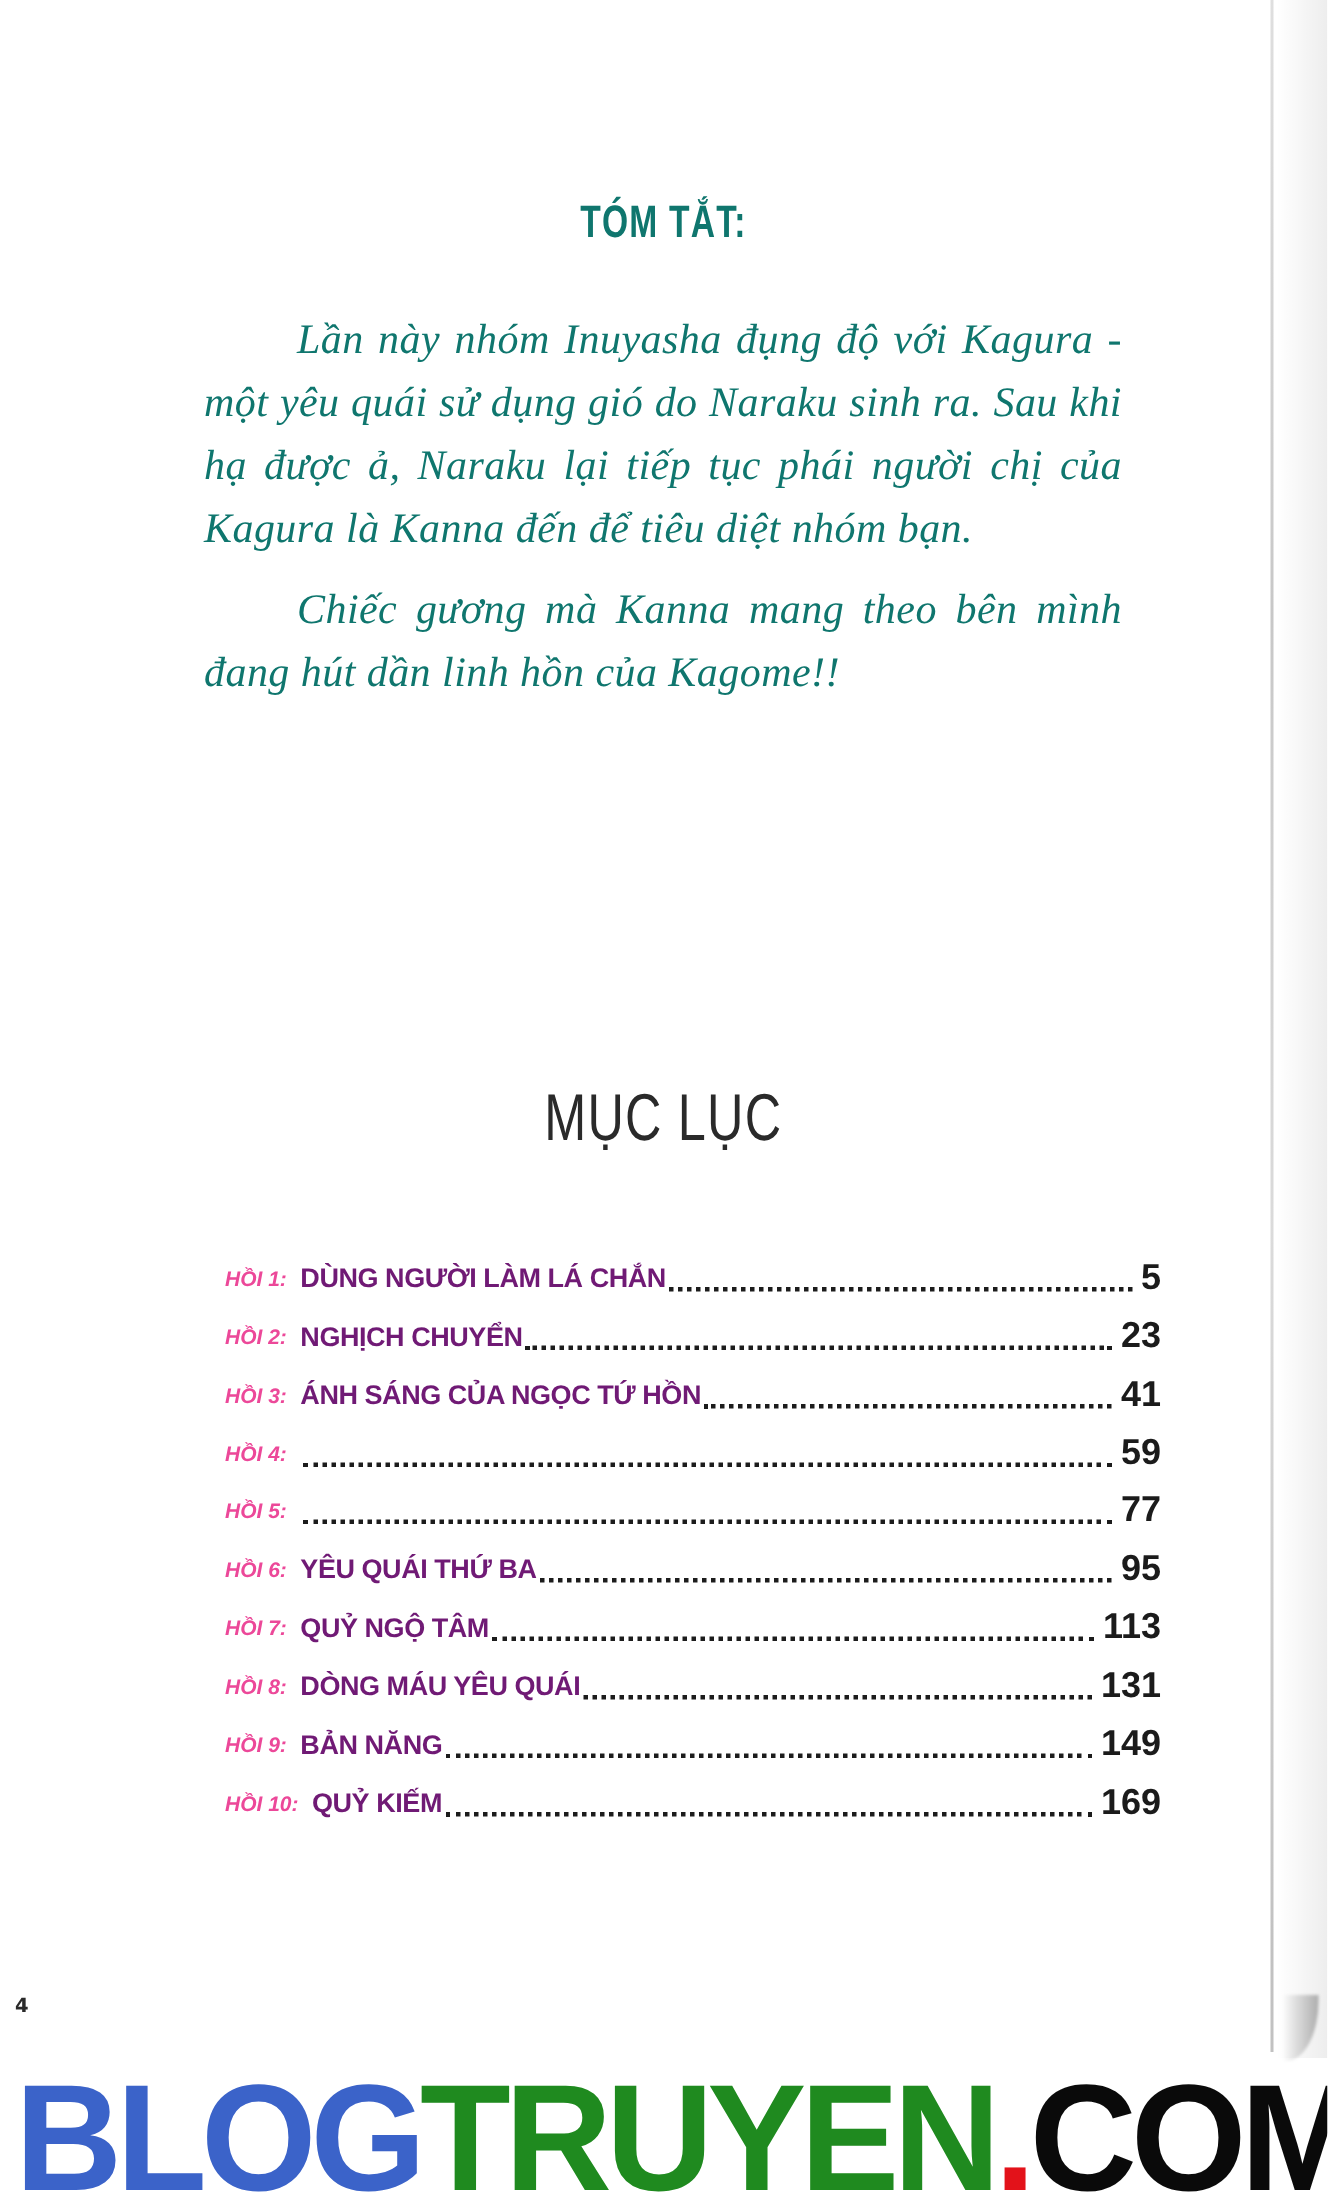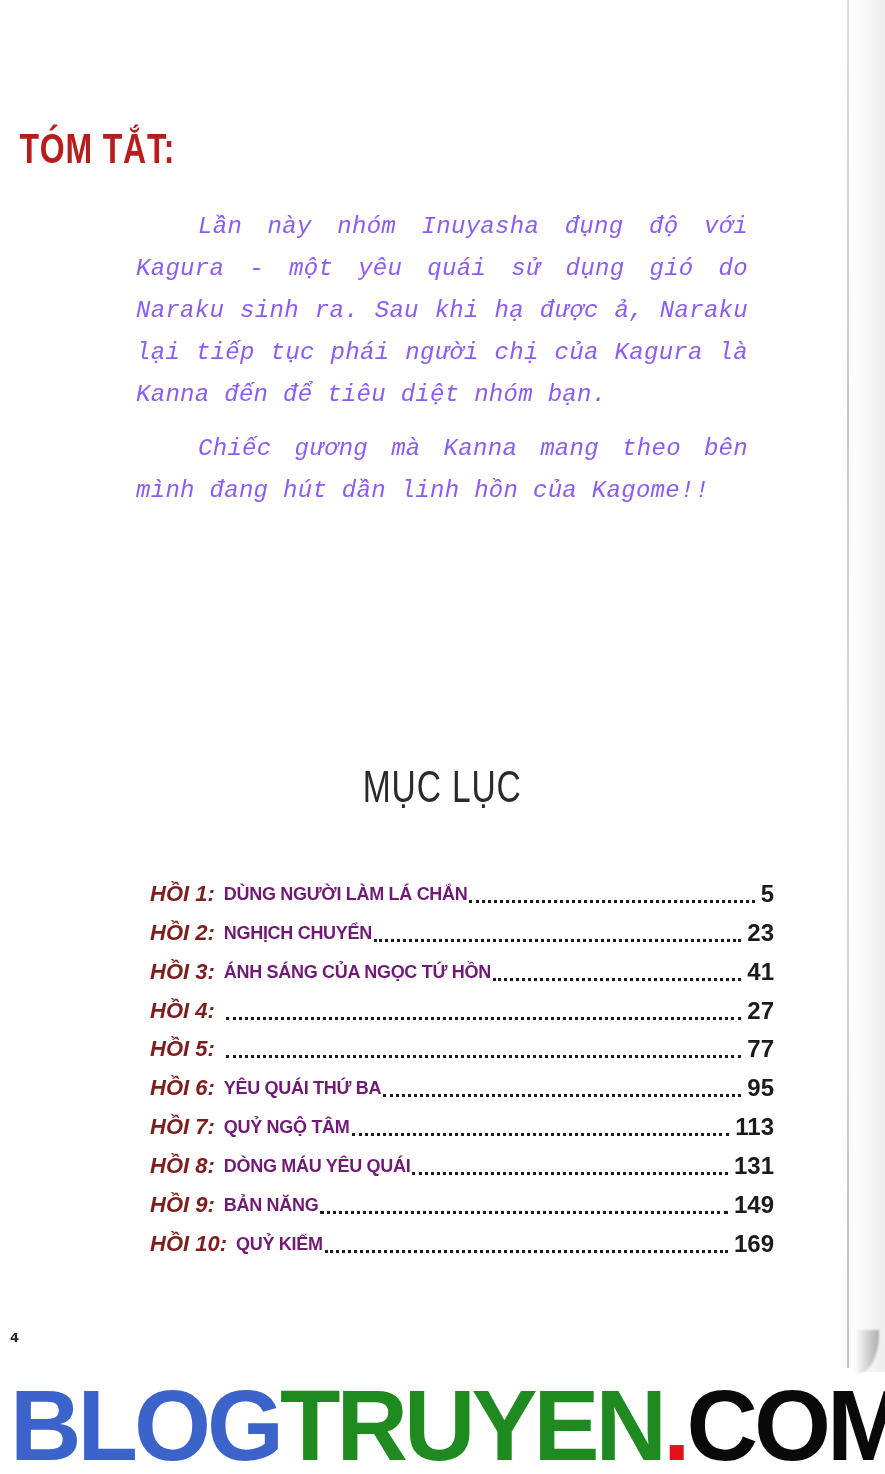--- a/index.html
+++ b/index.html
@@ -9,46 +9,46 @@
     height: 1474px;
     background: #ffffff;
     overflow: hidden;
     color: #1c1c1c;
     font-family: "Liberation Sans", sans-serif;
   }
 
   
   .summary-heading {
     margin: 124px 0 0;
-    text-align: left;
-    font-weight: bold;
-    font-size: 40px;
+    text-align: center;
+    font-weight: bold;
+    font-size: 28px;
     line-height: 48px;
     letter-spacing: 1px;
-    color: #b91c1c;
+    color: #0f766e;
   }
   .summary-heading .squeeze {
     display: inline-block;
     transform: scaleX(0.8) scaleY(1.08);
     transform-origin: center;
   }
   .summary-body {
     width: 612px;
     margin: 34px 0 0 136px;
   }
   .summary-par {
     margin: 0 0 12px;
-    font-family: Liberation Mono, monospace;
+    font-family: Liberation Serif, serif;
     font-style: italic;
-    font-size: 24px;
+    font-size: 28px;
     line-height: 42px;
     letter-spacing: 0.3px;
     text-align: justify;
     text-indent: 62px;
-    color: #8b5cf6;
+    color: #0f766e;
   }
 
   
   .toc-heading {
     margin: 250px 0 0;
     text-align: center;
     font-weight: normal;
     font-size: 42px;
     line-height: 50px;
     letter-spacing: 1px;
@@ -64,25 +64,25 @@
     margin: 56px 0 0 150px;
   }
   .toc-row {
     display: flex;
     align-items: flex-end;
     height: 38.9px;
   }
   .toc-chapter {
     font-weight: bold;
     font-style: italic;
-    font-size: 22px;
+    font-size: 14px;
     line-height: 26px;
     white-space: nowrap;
     margin-right: 9px;
-    color: #7f1d1d;
+    color: #ec4899;
   }
   .toc-title {
     font-weight: bold;
     font-size: 18px;
     line-height: 26px;
     letter-spacing: -0.3px;
     white-space: nowrap;
     color: #701a75;
   }
   .toc-dots {
@@ -187,21 +187,21 @@
     <div class="toc-row">
       <span class="toc-chapter">HỒI 3:</span>
       <span class="toc-title">ÁNH SÁNG CỦA NGỌC TỨ HỒN</span>
       <span class="toc-dots"></span>
       <span class="toc-page">41</span>
     </div>
 
     <div class="toc-row">
       <span class="toc-chapter">HỒI 4:</span>
       <span class="toc-dots"></span>
-      <span class="toc-page">27</span>
+      <span class="toc-page">59</span>
     </div>
 
     <div class="toc-row">
       <span class="toc-chapter">HỒI 5:</span>
       <span class="toc-dots"></span>
       <span class="toc-page">77</span>
     </div>
 
     <div class="toc-row">
       <span class="toc-chapter">HỒI 6:</span>

